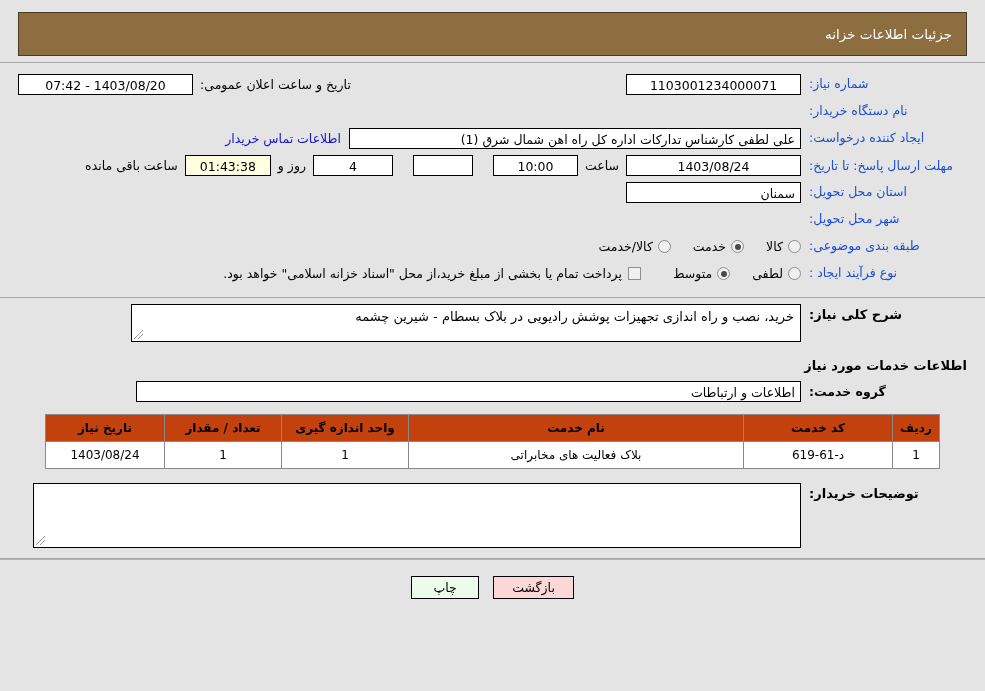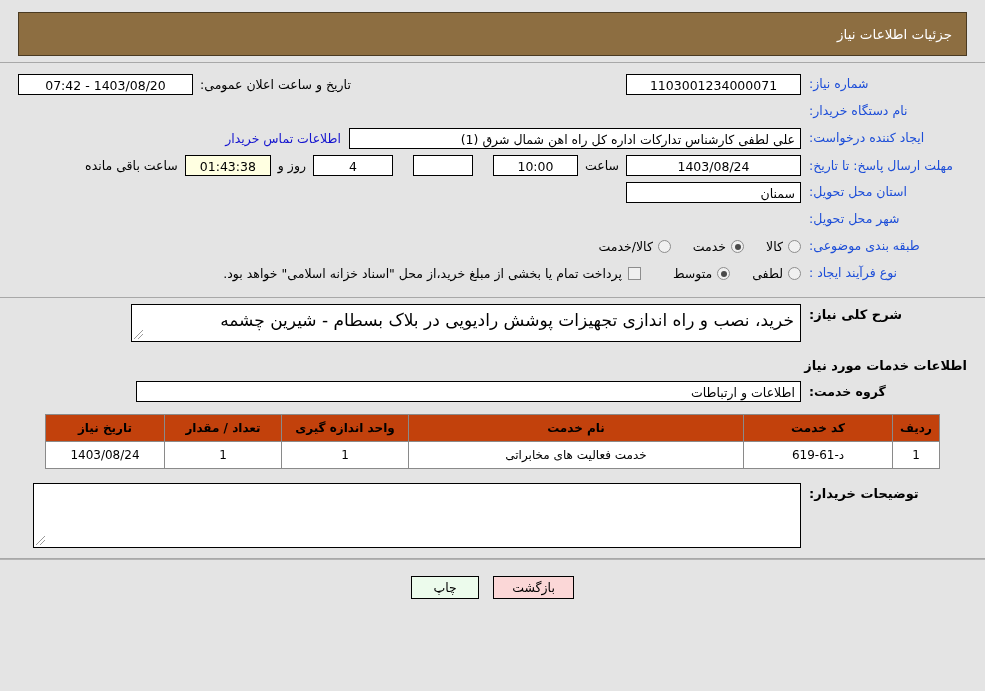--- a/index.html
+++ b/index.html
@@ -194,21 +194,21 @@
     width: 166px;
     flex: 0 0 166px;
     text-align: left;
     padding-left: 8px;
     padding-top: 3px;
     box-sizing: border-box;
   }
   .ta {
     border: 1px solid #000;
     background: #fff;
-    font-size: 17px;
+    font-size: 13px;
     color: #000;
     padding: 3px 6px;
     box-sizing: border-box;
     position: relative;
     line-height: 1.45;
     overflow: hidden;
   }
   .ta.desc { width: 670px; height: 38px; }
   .ta.notes { width: 768px; height: 65px; }
   .resize-grip {
@@ -304,21 +304,21 @@
   <svg class="wm-shield" width="150" height="175" viewBox="0 0 150 175">
     <path d="M75 6 L140 30 L140 92 C140 128 110 156 75 168 C40 156 10 128 10 92 L10 30 Z" fill="none" stroke="#e6b9b9" stroke-width="9"></path>
     <path d="M44 72 L75 120 L106 72" fill="none" stroke="#e6b9b9" stroke-width="11"></path>
   </svg>
   <div class="wm-text">AriaTender.net</div>
 </div>
 
 <div class="page">
 
   <div class="header-bar">
-    <div class="title">جزئیات اطلاعات نیاز</div>
+    <div class="title">جزئیات اطلاعات خزانه</div>
   </div>
 
   <div class="panel top">
 
     <div class="row">
       <div class="lbl">شماره نیاز:</div>
       <div class="fld w-need-no center">1103001234000071</div>
       <div style="flex:1"></div>
       <div class="mini-lbl">تاریخ و ساعت اعلان عمومی:</div>
       <div class="fld w-pubdate center">1403/08/20 - 07:42</div>
@@ -418,21 +418,21 @@
             <th class="col-name">نام خدمت</th>
             <th class="col-unit">واحد اندازه گیری</th>
             <th class="col-qty">تعداد / مقدار</th>
             <th class="col-date">تاریخ نیاز</th>
           </tr>
         </thead>
         <tbody>
           <tr>
             <td>1</td>
             <td>د-61-619</td>
-            <td>خدمت فعالیت های مخابراتی</td>
+            <td>بلاک فعالیت های مخابراتی</td>
             <td>1</td>
             <td>1</td>
             <td>1403/08/24</td>
           </tr>
         </tbody>
       </table>
     </div>
 
     <div class="ta-wrap" style="padding-top:14px;padding-bottom:10px;">
       <div class="ta-label">توضیحات خریدار:</div>

